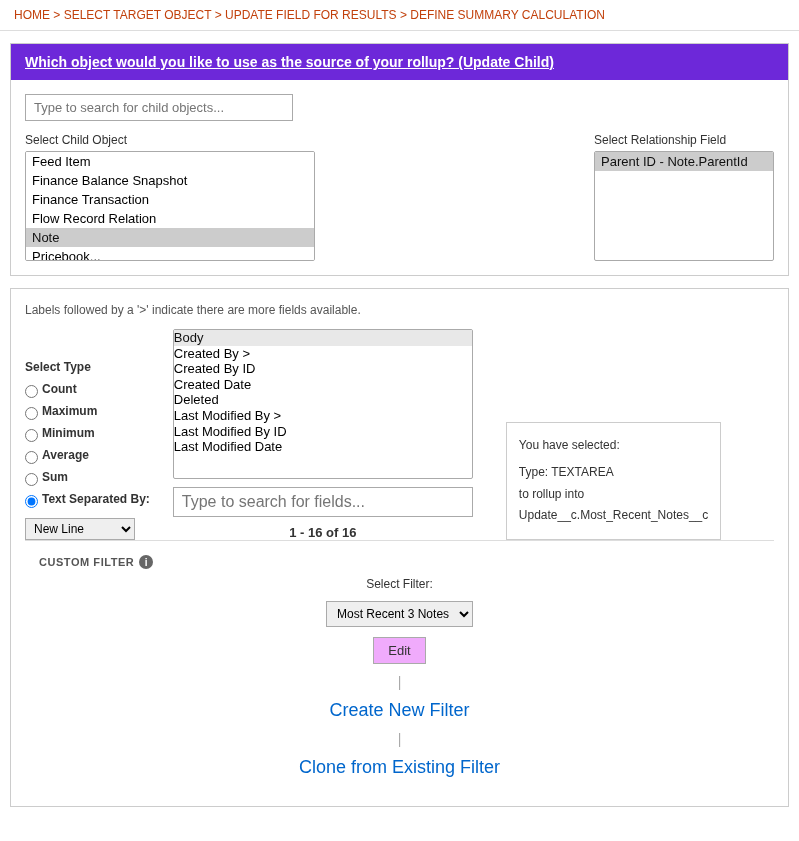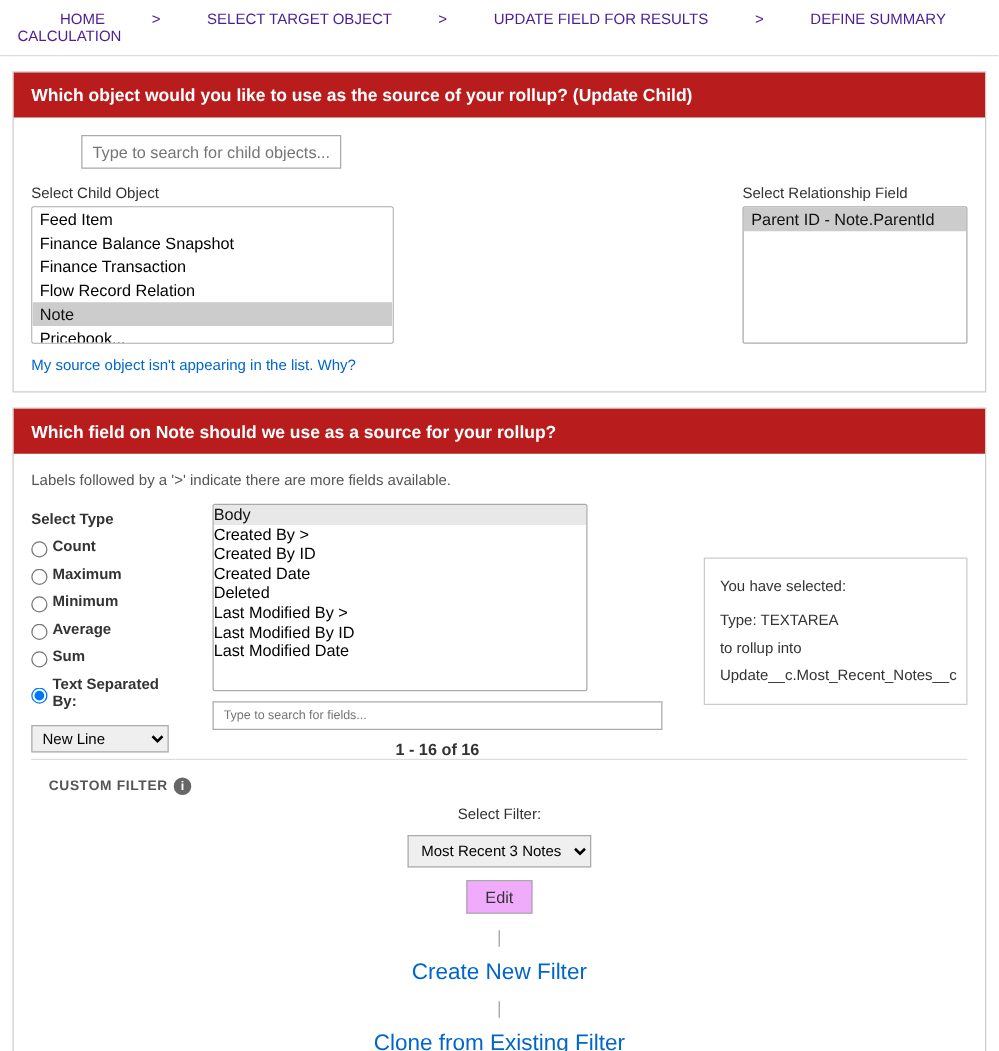--- a/index.html
+++ b/index.html
@@ -10,47 +10,47 @@
       color: #333;
       width: 799px;
     }
 
     .breadcrumb {
       padding: 8px 14px;
       font-size: 12px;
       color: #c00;
       border-bottom: 1px solid #ddd;
     }
-    .breadcrumb span { color: #4c1d95; margin-left: 34px; }
+    .breadcrumb span { color: #c2410c; }
 
     .section {
       margin: 12px 10px;
       border: 1px solid #ccc;
     }
 
     .section-header {
-      background: #b91c1c;
+      background: #6d28d9;
       color: #fff;
       padding: 10px 14px;
       font-size: 14px;
       font-weight: bold;
+      text-decoration: underline;
     }
 
     .section-body {
       padding: 14px;
     }
 
     .search-input {
-      width: 208px;
+      width: 268px;
       padding: 5px 8px;
       border: 1px solid #aaa;
       font-size: 13px;
       color: #888;
       margin-bottom: 12px;
-      margin-left: 40px;
     }
 
     .row-flex {
       display: flex;
       gap: 20px;
       align-items: flex-start;
       justify-content: space-between;
     }
 
     .col-label {
@@ -95,21 +95,21 @@
     
     .info-text {
       font-size: 12px;
       color: #555;
       margin-bottom: 12px;
     }
 
     .fields-row {
       display: flex;
       gap: 23px;
-      align-items: center;
+      align-items: flex-end;
     }
 
     .select-type-col {
       display: flex;
       flex-direction: column;
       gap: 4px;
       min-width: 115px;
     }
 
     .select-type-col label {
@@ -147,24 +147,24 @@
 
     .listbox-fields {
       width: 300px;
       height: 150px;
       border: 1px solid #aaa;
       font-size: 13px;
       overflow-y: scroll;
     }
 
     .fields-search {
-      width: 360px;
+      width: 300px;
       padding: 5px 8px;
       border: 1px solid #aaa;
-      font-size: 10px;
+      font-size: 16px;
       color: #888;
       margin-top: 8px;
     }
 
     .pagination {
       text-align: center;
       font-size: 13px;
       font-weight: bold;
       margin-top: 8px;
     }
@@ -297,28 +297,24 @@
         </select>
       </div>
       <div>
         <div class="col-label">Select Relationship Field</div>
         <select class="listbox listbox-rel" size="6">
           <option selected="">Parent ID - Note.ParentId</option>
         </select>
       </div>
     </div>
 
-    <a class="link-small">My source object isn't appearing in the list. Why?</a>
   </div>
 </div>
 
 <div class="section">
-  <div class="section-header">
-    <span>Which field on Note should we use as a source for your rollup?</span>
-  </div>
   <div class="section-body">
     <div class="info-text">Labels followed by a '&gt;' indicate there are more fields available.</div>
 
     <div class="fields-row">
 
       <div class="select-type-col">
         <label>Select Type</label>
         <div class="radio-row">
           <input type="radio" name="type" id="count" style="">
           <label for="count">Count</label>

